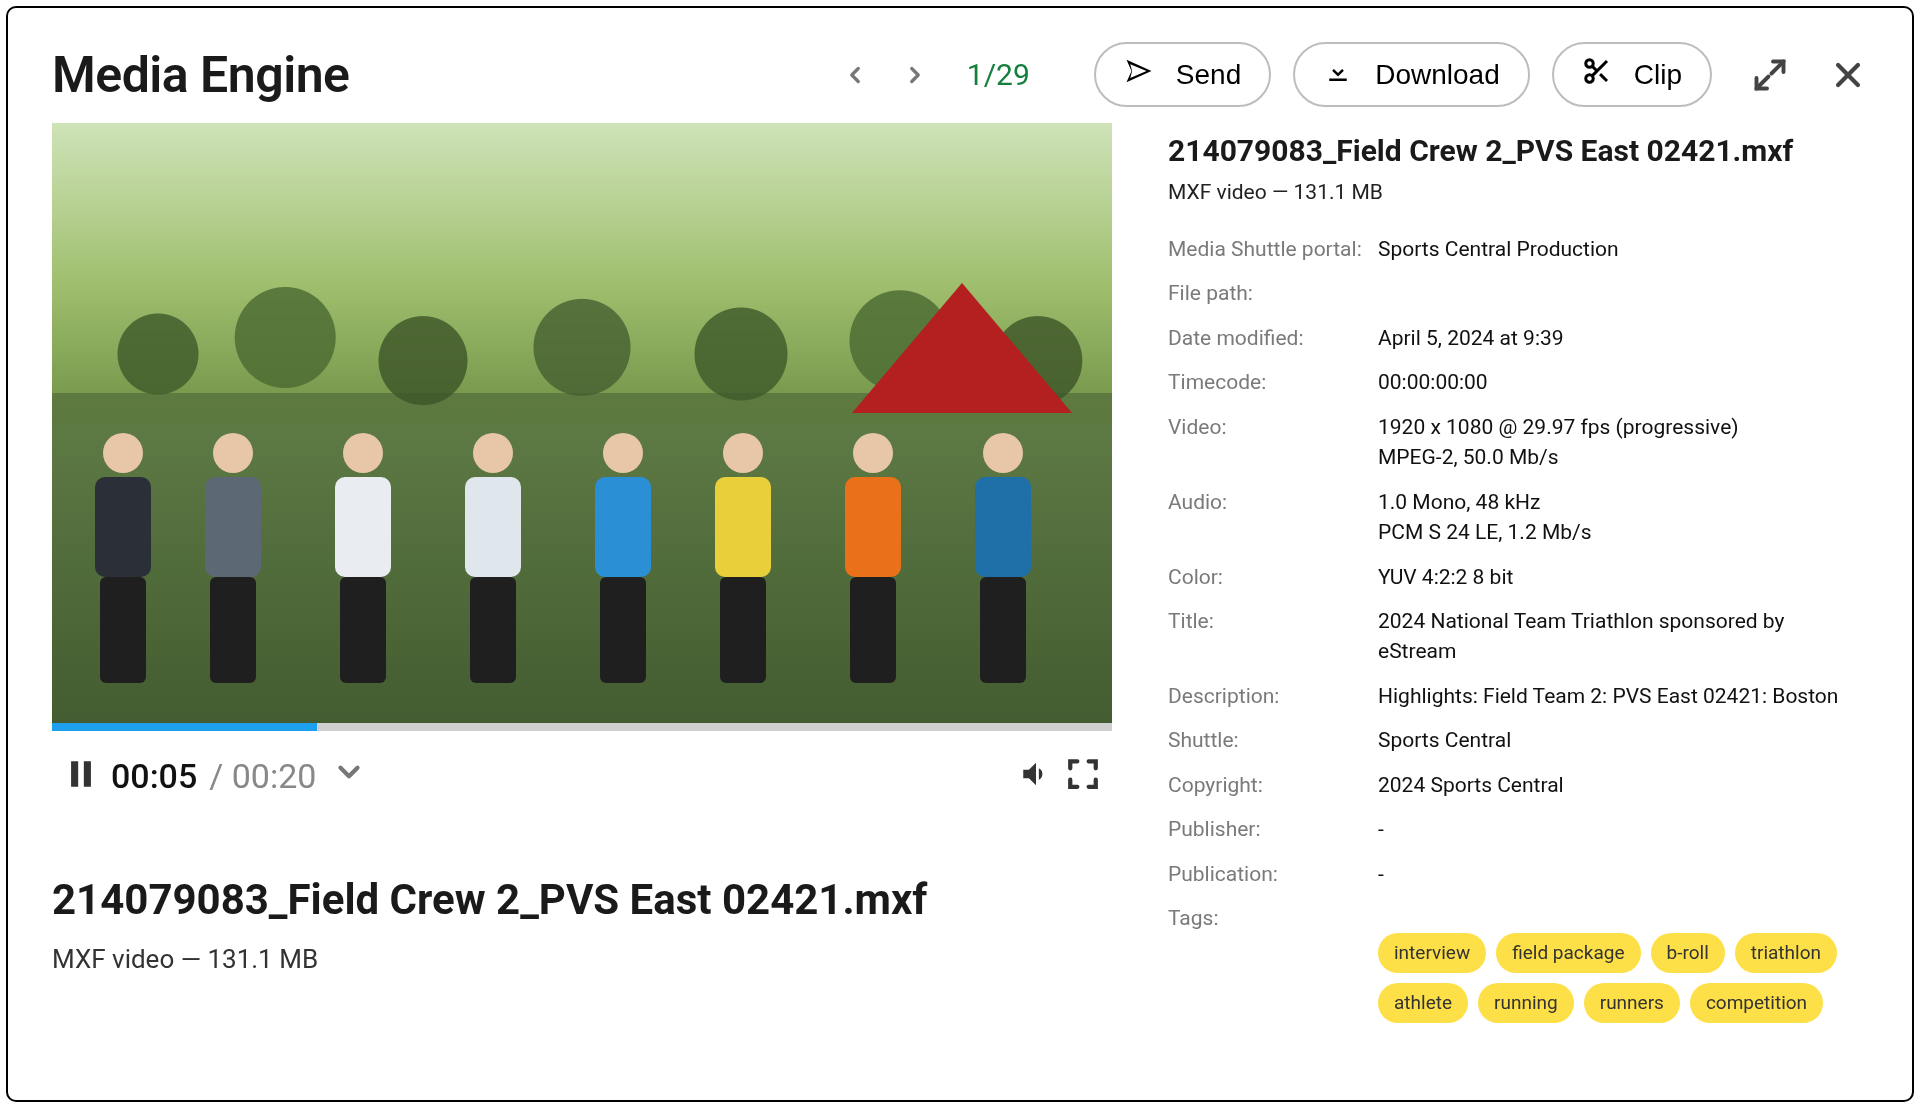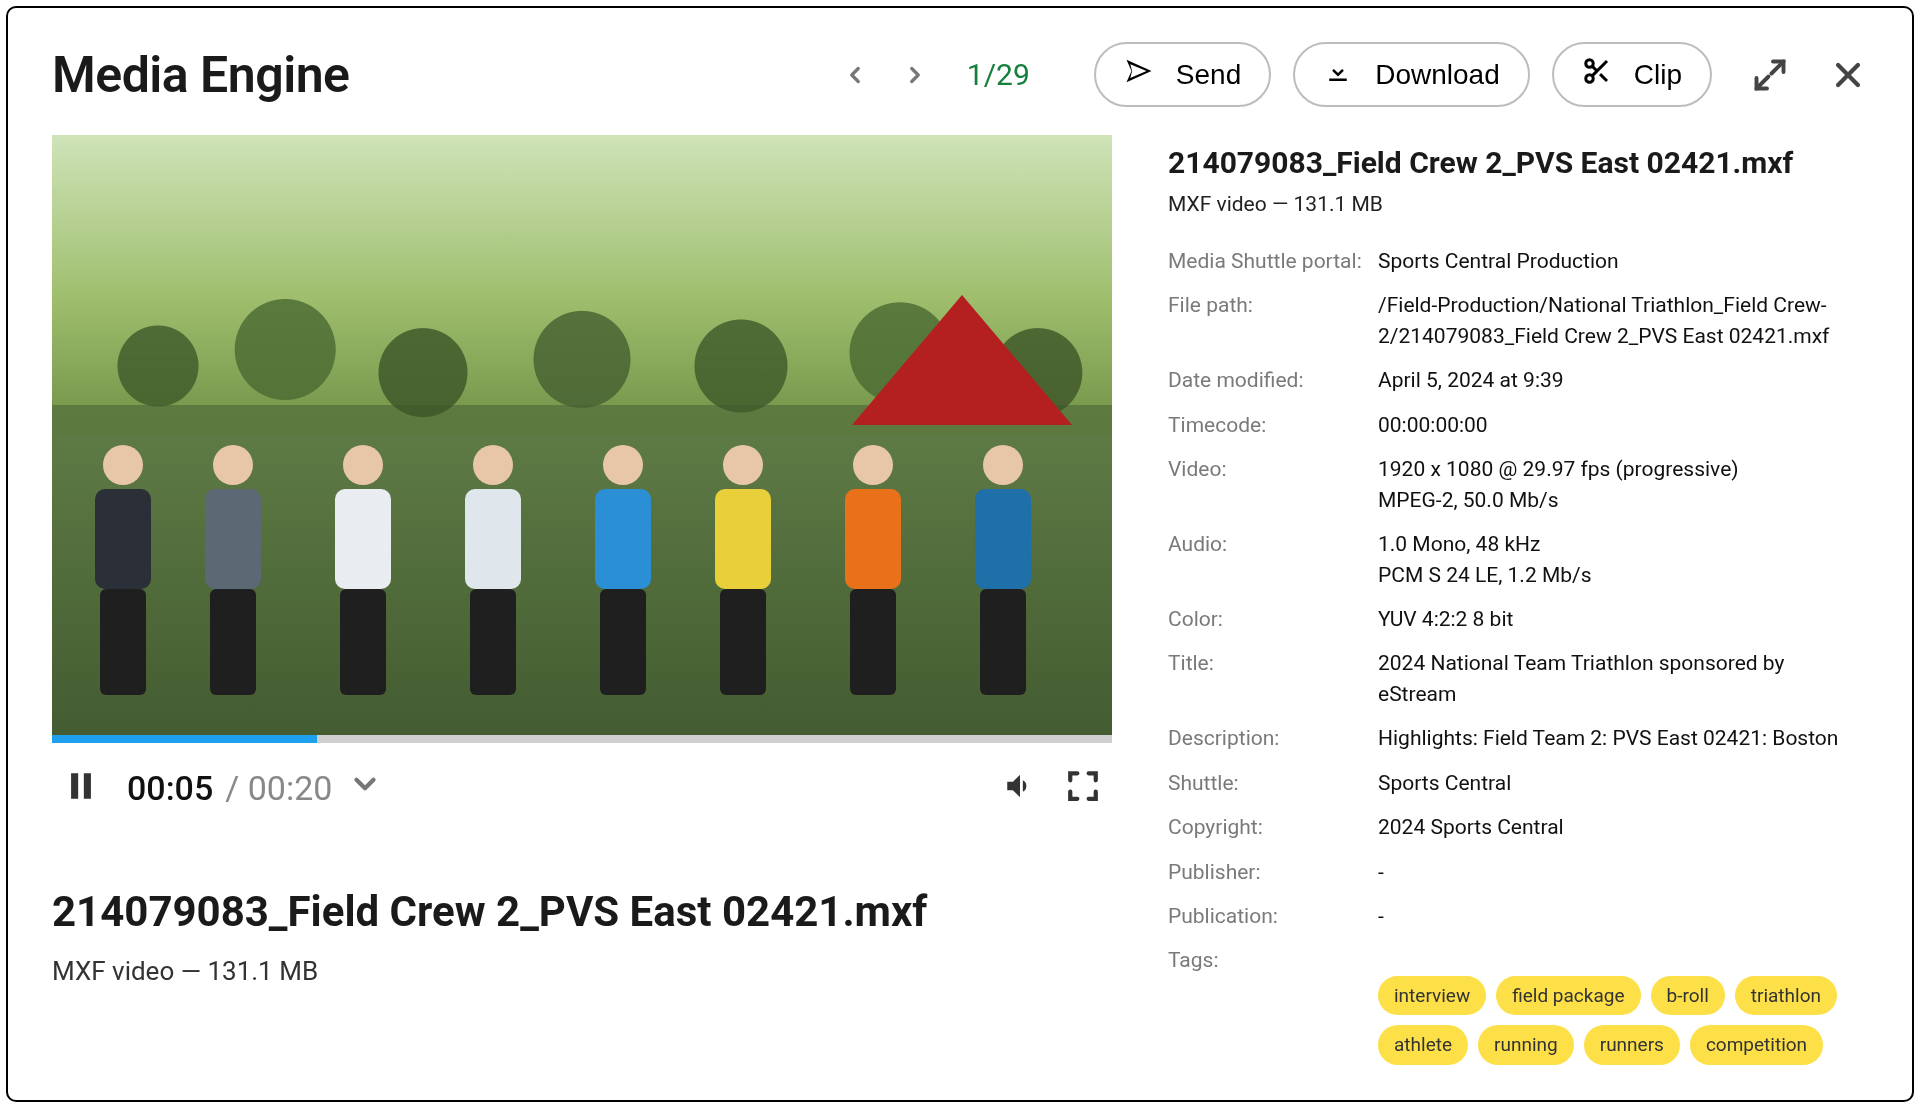--- a/index.html
+++ b/index.html
@@ -17,21 +17,21 @@
     margin: 6px;
     width: calc(1920px - 12px);
     height: calc(1108px - 12px);
     padding: 34px 44px 28px 44px;
     display: flex;
     flex-direction: column;
   }
   .header {
     display: flex;
     align-items: center;
-    margin-bottom: 28px;
+    margin-bottom: 16px;
   }
   .app-title {
     font-size: 50px;
     font-weight: 600;
     letter-spacing: -0.5px;
   }
   .spacer { flex: 1; }
   .nav-arrows {
     display: flex;
     align-items: center;
@@ -144,21 +144,21 @@
   }
   .progress-fill {
     position: absolute; left:0; top:0; bottom:0;
     width: 25%;
     background: #1ea0ef;
   }
   .controls-row {
     display: flex;
     align-items: center;
     padding: 24px 12px 0 12px;
-    gap: 29px;
+    gap: 13px;
     color: #333;
     text-align: center;
   }
   .time-display {
     font-size: 34px;
     display: flex;
     align-items: center;
     gap: 12px;
   }
   .time-current { color: #111; font-weight: 500; }
@@ -382,21 +382,20 @@
     <div class="right-pane">
       <div class="file-title-r">214079083_Field Crew 2_PVS East 02421.mxf</div>
       <div class="file-sub-r">MXF video — 131.1 MB</div>
 
       <div class="meta-row">
         <div class="meta-label">Media Shuttle portal:</div>
         <div class="meta-value">Sports Central Production</div>
       </div>
       <div class="meta-row">
         <div class="meta-label">File path:</div>
-        <div class="meta-value">/Field-Production/National Triathlon_Field Crew-2/214079083_Field Crew 2_PVS East 02421.mxf</div>
       </div>
       <div class="meta-row">
         <div class="meta-label">Date modified:</div>
         <div class="meta-value">April 5, 2024 at 9:39</div>
       </div>
       <div class="meta-row">
         <div class="meta-label">Timecode:</div>
         <div class="meta-value">00:00:00:00</div>
       </div>
       <div class="meta-row">

